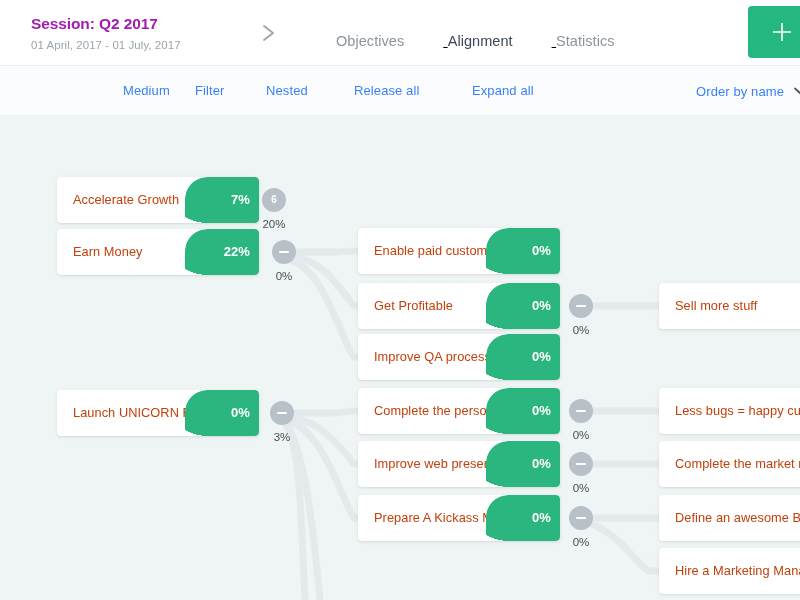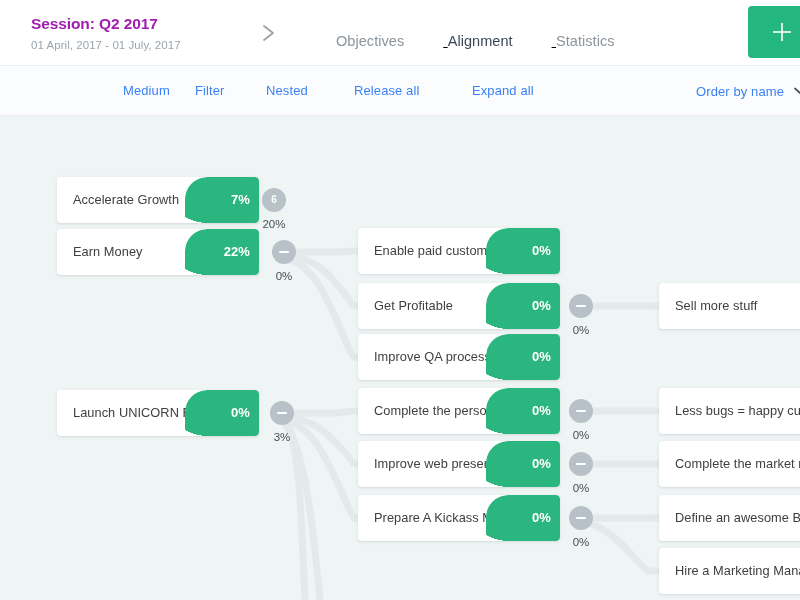--- a/index.html
+++ b/index.html
@@ -96,21 +96,21 @@
     position: absolute;
     height: 46px;
     background: #ffffff;
     border-radius: 4px;
     box-shadow: 0 1px 2px rgba(60,72,88,0.10), 0 1px 5px rgba(60,72,88,0.05);
     overflow: hidden;
   }
   .card-title {
     position: absolute; left: 16px; top: 0;
     height: 46px; line-height: 46px;
-    font-size: 12.8px; color: #404040;
+    font-size: 12.8px; color: #c2410c;
     letter-spacing: 0.05px; white-space: nowrap;
   }
   .card-progress {
     position: absolute; right: 0; top: 0;
     width: 52px; height: 46px;
     background: #2bb67f;
     border-radius: 0 4px 4px 0;
   }
   .card-progress::before {
     content: ""; position: absolute;

